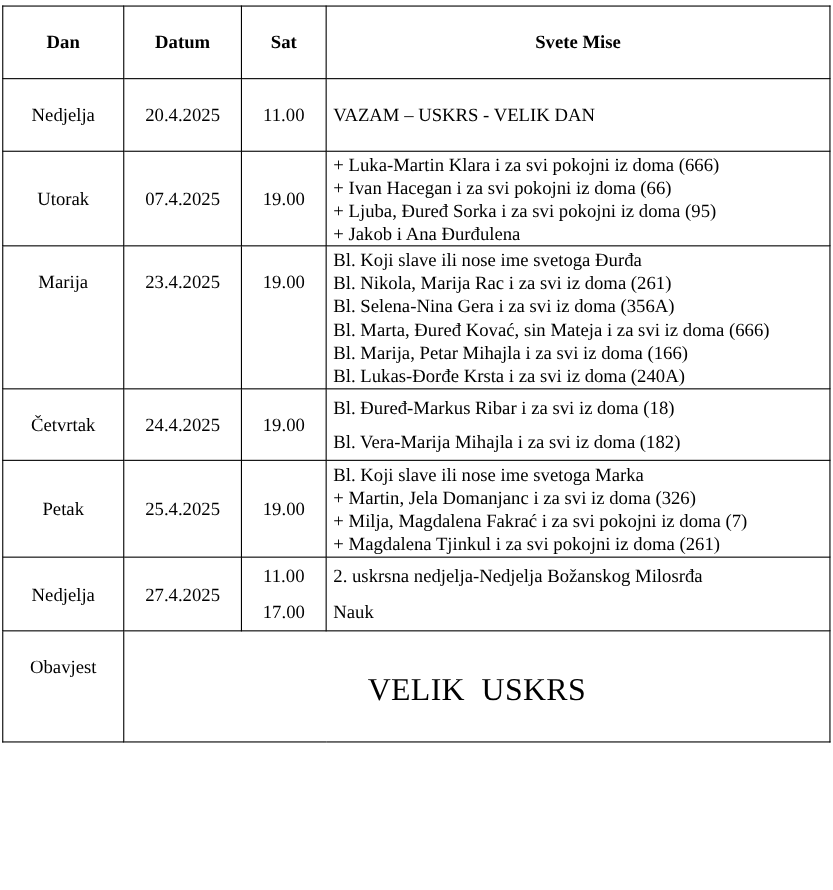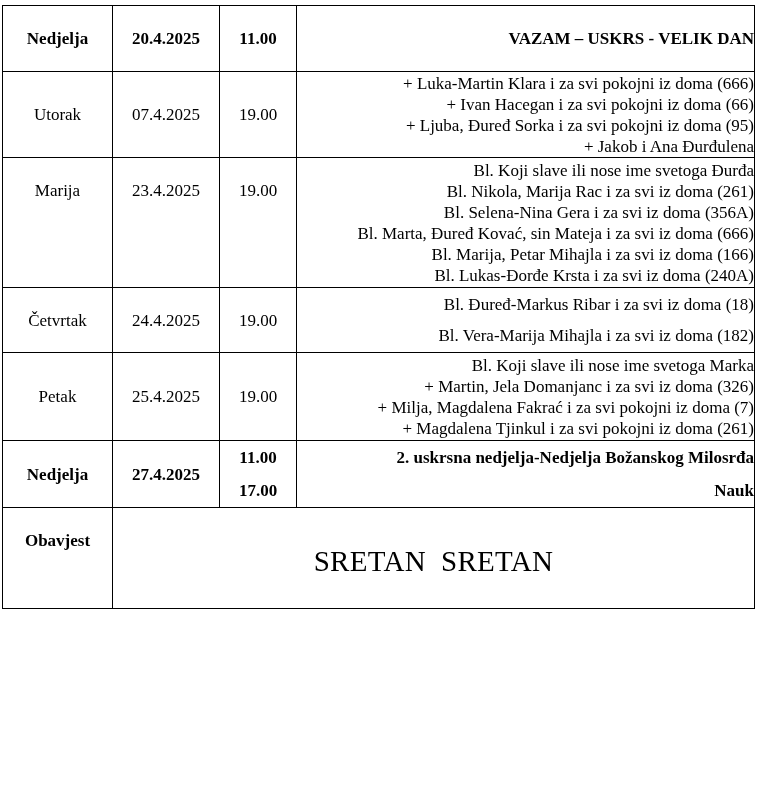--- a/index.html
+++ b/index.html
@@ -12,22 +12,22 @@
     table.sched td, table.sched th {
       border: 1.5px solid #000; padding: 0; vertical-align: middle;
       font-size: 17px; line-height: 21px;
     }
     col.c-dan { width: 110px; }
     col.c-dat { width: 107px; }
     col.c-sat { width: 77px; }
     col.c-mis { width: 458px; }
     th { font-weight: bold; text-align: center; }
     .center { text-align: center; }
-    .bold { font-weight: bold; }
-    .mise { padding-left: 6px !important; text-align: right; }
+    .bold { font-weight: normal; }
+    .mise { padding-left: 6px !important; text-align: left; }
     .line { display: block; white-space: nowrap; }
     tr.h66 { height: 66px; }
     tr.h65 { height: 65px; margin-top: 20px; }
     tr.h86 { height: 86px; }
     tr.h130 { height: 130px; }
     tr.h88 { height: 88px; }
     tr.h101 { height: 101px; }
     .top-al { vertical-align: top !important; }
     .cet-lines .line:first-child { margin-bottom: 10px; }
     .dual .line { line-height: 33px; }
@@ -39,20 +39,26 @@
 <body>
 
 <table class="sched">
   <colgroup>
     <col class="c-dan">
       <col class="c-dat">
       <col class="c-sat">
       <col class="c-mis">
   </colgroup>
   <tbody>
+      <tr class="h66">
+    <th>Dan</th>
+    <th>Datum</th>
+    <th>Sat</th>
+    <th>Svete Mise</th>
+  </tr>
 
   <tr class="h66 bold">
     <td class="center">Nedjelja</td>
     <td class="center">20.4.2025</td>
     <td class="center">11.00</td>
     <td class="mise">
       <span class="line">VAZAM – USKRS - VELIK DAN</span>
     </td>
   </tr>
 
@@ -114,16 +120,16 @@
       <span class="line">17.00</span>
     </td>
     <td class="mise dual">
       <span class="line">2. uskrsna nedjelja-Nedjelja Božanskog Milosrđa</span>
       <span class="line">Nauk</span>
     </td>
   </tr>
 
   <tr class="h101">
     <td class="center bold top-al obv-label">Obavjest</td>
-    <td colspan="3" class="obv-text"><span style="white-space:pre">SRETAN  SRETAN</span></td>
+    <td colspan="3" class="obv-text"><span style="white-space:pre">VELIK  USKRS</span></td>
   </tr>
 </tbody>
   </table>
 
 </body></html>

